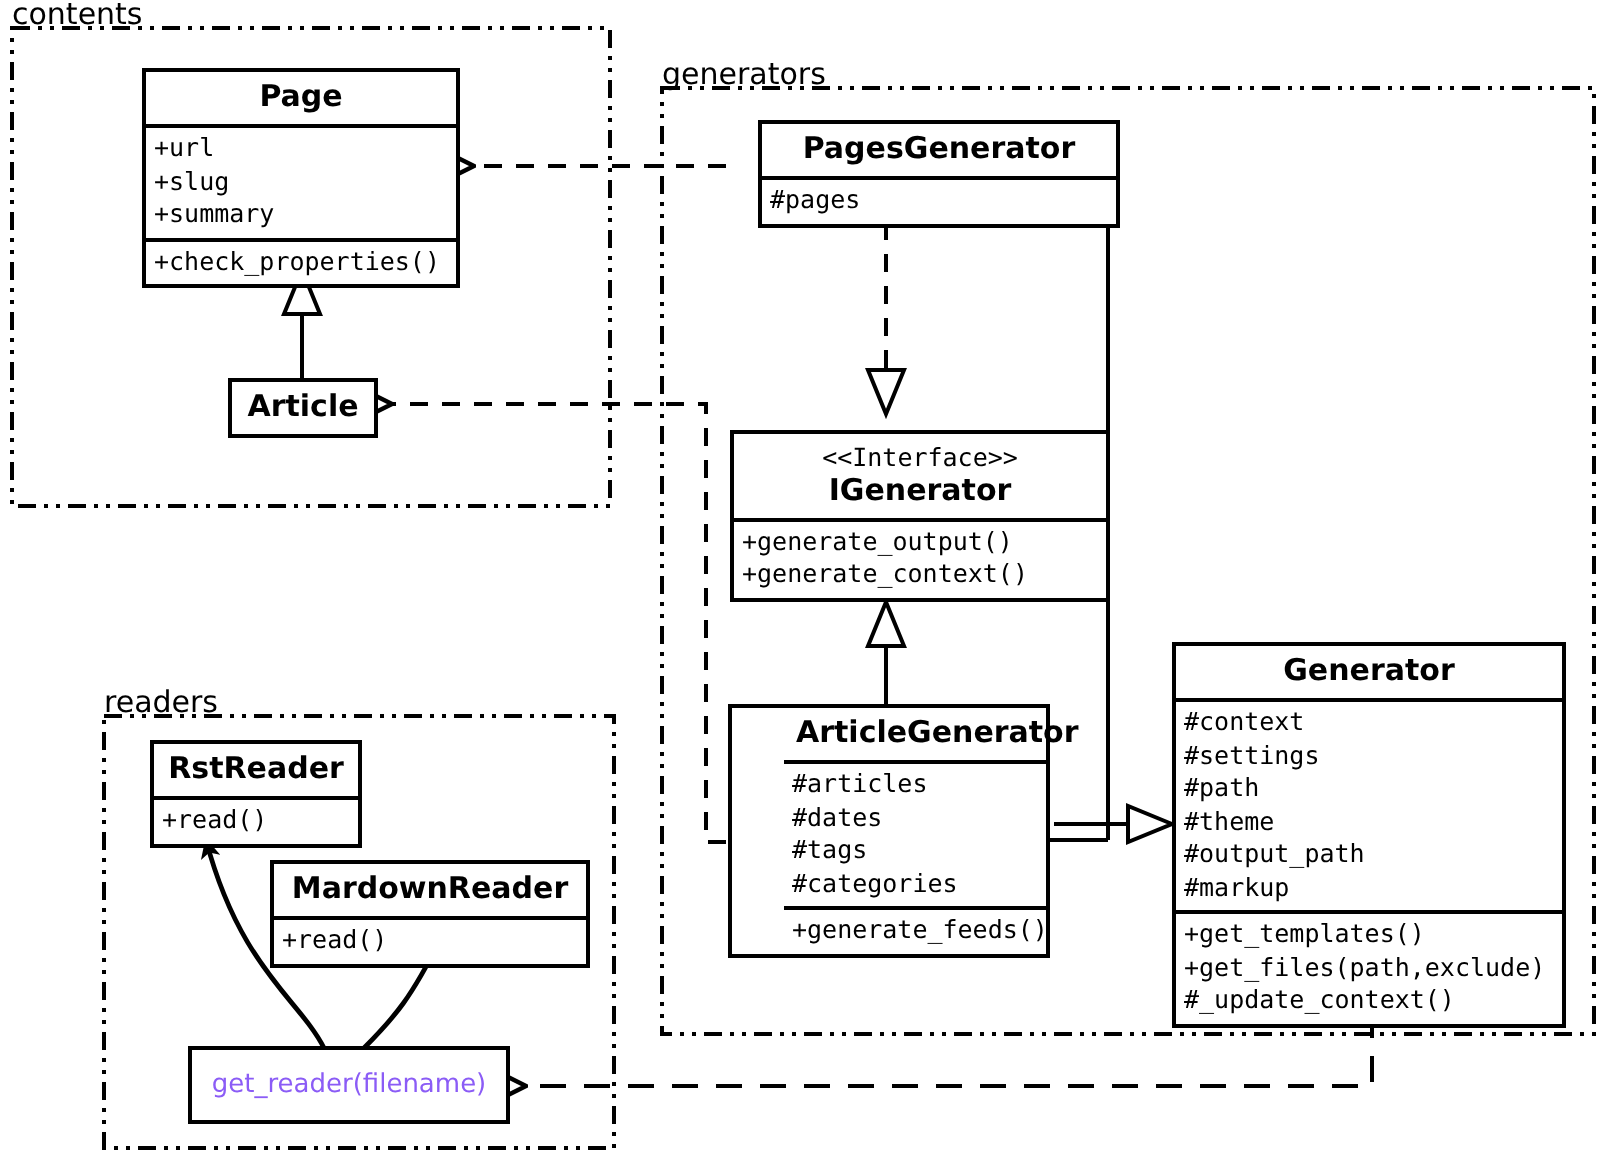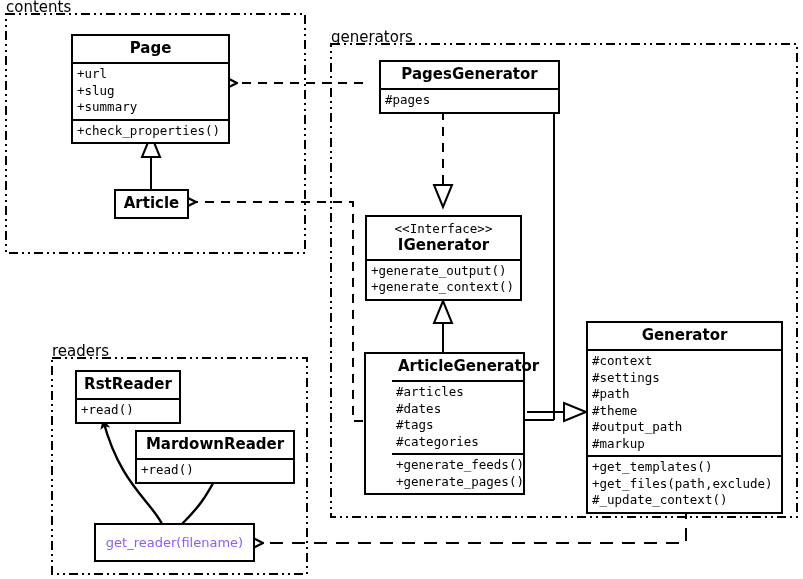--- a/index.html
+++ b/index.html
@@ -180,42 +180,41 @@
     <div class="name">Article</div>
   </div>
 
   <div class="cls" style="left:364px; top:60px; width:181px;margin-left:15px;">
     <div class="name">PagesGenerator</div>
     <div class="compartment sep">
       <div class="row">#pages</div>
     </div>
   </div>
 
-  <div class="cls" style="left:365px; top:215px; width:157px;">
+  <div class="cls" style="left:365px; top:215px; width:190px;">
     <div class="name">
       <span class="stereo">&lt;&lt;Interface&gt;&gt;</span>
       <span>IGenerator</span>
     </div>
     <div class="compartment sep">
       <div class="row">+generate_output()</div>
       <div class="row">+generate_context()</div>
     </div>
   </div>
 
   <div class="cls" style="left:364px; top:352px; width:161px;padding-left:26px;">
     <div class="name">ArticleGenerator</div>
     <div class="compartment sep">
       <div class="row">#articles</div>
       <div class="row">#dates</div>
       <div class="row">#tags</div>
       <div class="row">#categories</div>
     </div>
     <div class="compartment sep">
       <div class="row">+generate_feeds()</div>
-      <div class="row">+generate_pages()</div>
     </div>
   </div>
 
   <div class="cls" style="left:586px; top:321px; width:197px;">
     <div class="name">Generator</div>
     <div class="compartment sep">
       <div class="row">#context</div>
       <div class="row">#settings</div>
       <div class="row">#path</div>
       <div class="row">#theme</div>

